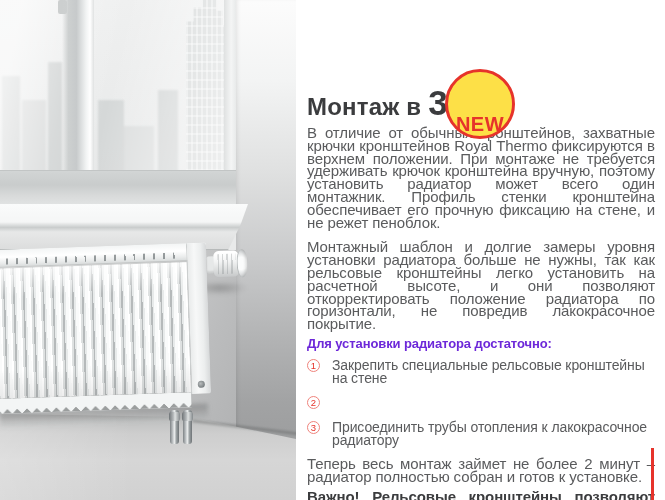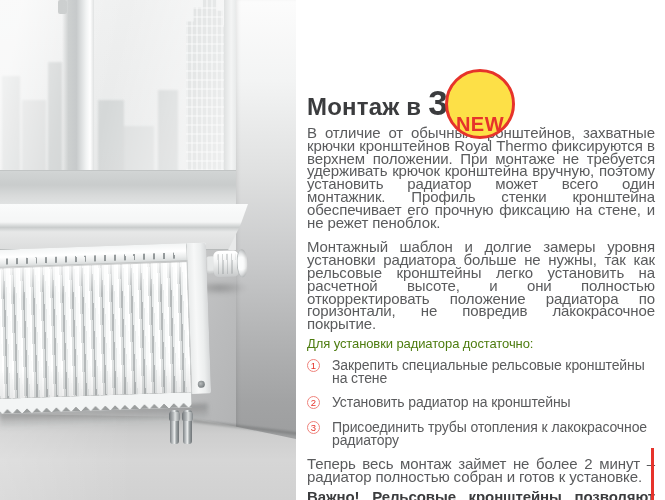--- a/index.html
+++ b/index.html
@@ -102,21 +102,21 @@
   .content { position:absolute; left:307px; top:0; width:348px; height:500px; color:#5a5b5d; }
   .title { margin:88px 0 0 0; font-size:24px; line-height:29px; font-weight:bold; color:#3b3c3e; letter-spacing:.2px; }
   .title .big { font-size:35px; letter-spacing:0; }
   .badge { position:absolute; left:138px; top:69px; width:70px; height:70px; border:3px solid var(--accent);
     border-radius:50%; display:flex; align-items:flex-end; justify-content:center; background:#fde047; }
   .badge span { color:var(--accent); font-weight:bold; font-size:20px; letter-spacing:.5px; }
 
   p { margin:0; font-size:15px; line-height:12.8px; text-align:justify; letter-spacing:-0.1px; }
   .p1 { margin-top:6px; }
   .p2 { margin-top:12px; }
-  .steps-heading { margin-top:7px; font-size:13px; line-height:12px; font-weight:normal; color:#4d7c0f; letter-spacing:-0.1px; }
+  .steps-heading { margin-top:7px; font-size:13px; line-height:12px; font-weight:bold; color:#6d28d9; letter-spacing:-0.1px; }
   .steps { list-style:none; margin:9px 0 0 0; padding:0; }
   .steps li { display:flex; align-items:flex-start; margin-bottom:11.5px; }
   .step-num { flex:none; width:13px; height:13px; margin-right:12px; border:1px solid #ef837c; border-radius:50%;
     color:var(--accent); font-size:9.5px; line-height:11.5px; text-align:center; font-weight:normal; }
   .step-text { font-size:14px; line-height:13px; letter-spacing:-0.1px; }
   .p3 { margin-top:8px; }
   .p-important { margin-top:7px; font-weight:bold; color:#3b3c3e; }
   .accent-line { position:absolute; left:651px; top:448px; width:2.5px; height:52px; background:var(--accent); }
 </style>
 </head>
@@ -167,32 +167,31 @@
 
   <div class="content">
     <div class="badge">
       <span>NEW</span>
     </div>
 
     <h1 class="title"><span>Монтаж в </span><span class="big">3</span><br>
     </h1>
 
     <p class="p1">В отличие от обычных кронштейнов, захватные крючки кронштейнов Royal Thermo фиксируются в верхнем положении. При монтаже не требуется удерживать крючок кронштейна вручную, поэтому установить радиатор может всего один монтажник. Профиль стенки кронштейна обеспечивает его прочную фиксацию на стене, и не режет пеноблок.</p>
-    <p class="p2">Монтажный шаблон и долгие замеры уровня установки радиатора больше не нужны, так как рельсовые кронштейны легко установить на расчетной высоте, и они полностью откорректировать положение радиатора по горизонтали, не повредив лакокрасочное покрытие.</p>
+    <p class="p2">Монтажный шаблон и долгие замеры уровня установки радиатора больше не нужны, так как рельсовые кронштейны легко установить на расчетной высоте, и они позволяют откорректировать положение радиатора по горизонтали, не повредив лакокрасочное покрытие.</p>
 
     <div class="steps-heading">Для установки радиатора достаточно:</div>
 
     <ul class="steps">
       <li>
         <span class="step-num">1</span>
         <span class="step-text">Закрепить специальные рельсовые кронштейны на стене</span>
       </li>
       <li>
         <span class="step-num">2</span>
-        <span class="step-text">Установить радиатор на кронштейны</span>
       </li>
       <li>
         <span class="step-num">3</span>
         <span class="step-text">Присоединить трубы отопления к лакокрасочное радиатору</span>
       </li>
     </ul>
 
     <p class="p3">Теперь весь монтаж займет не более 2 минут – радиатор полностью собран и готов к установке.</p>
     <p class="p-important">Важно! Рельсовые кронштейны позволяют откорректировать положение радиатора по горизонтали, не повредив лакокрасочное покрытие.</p>
   </div>

